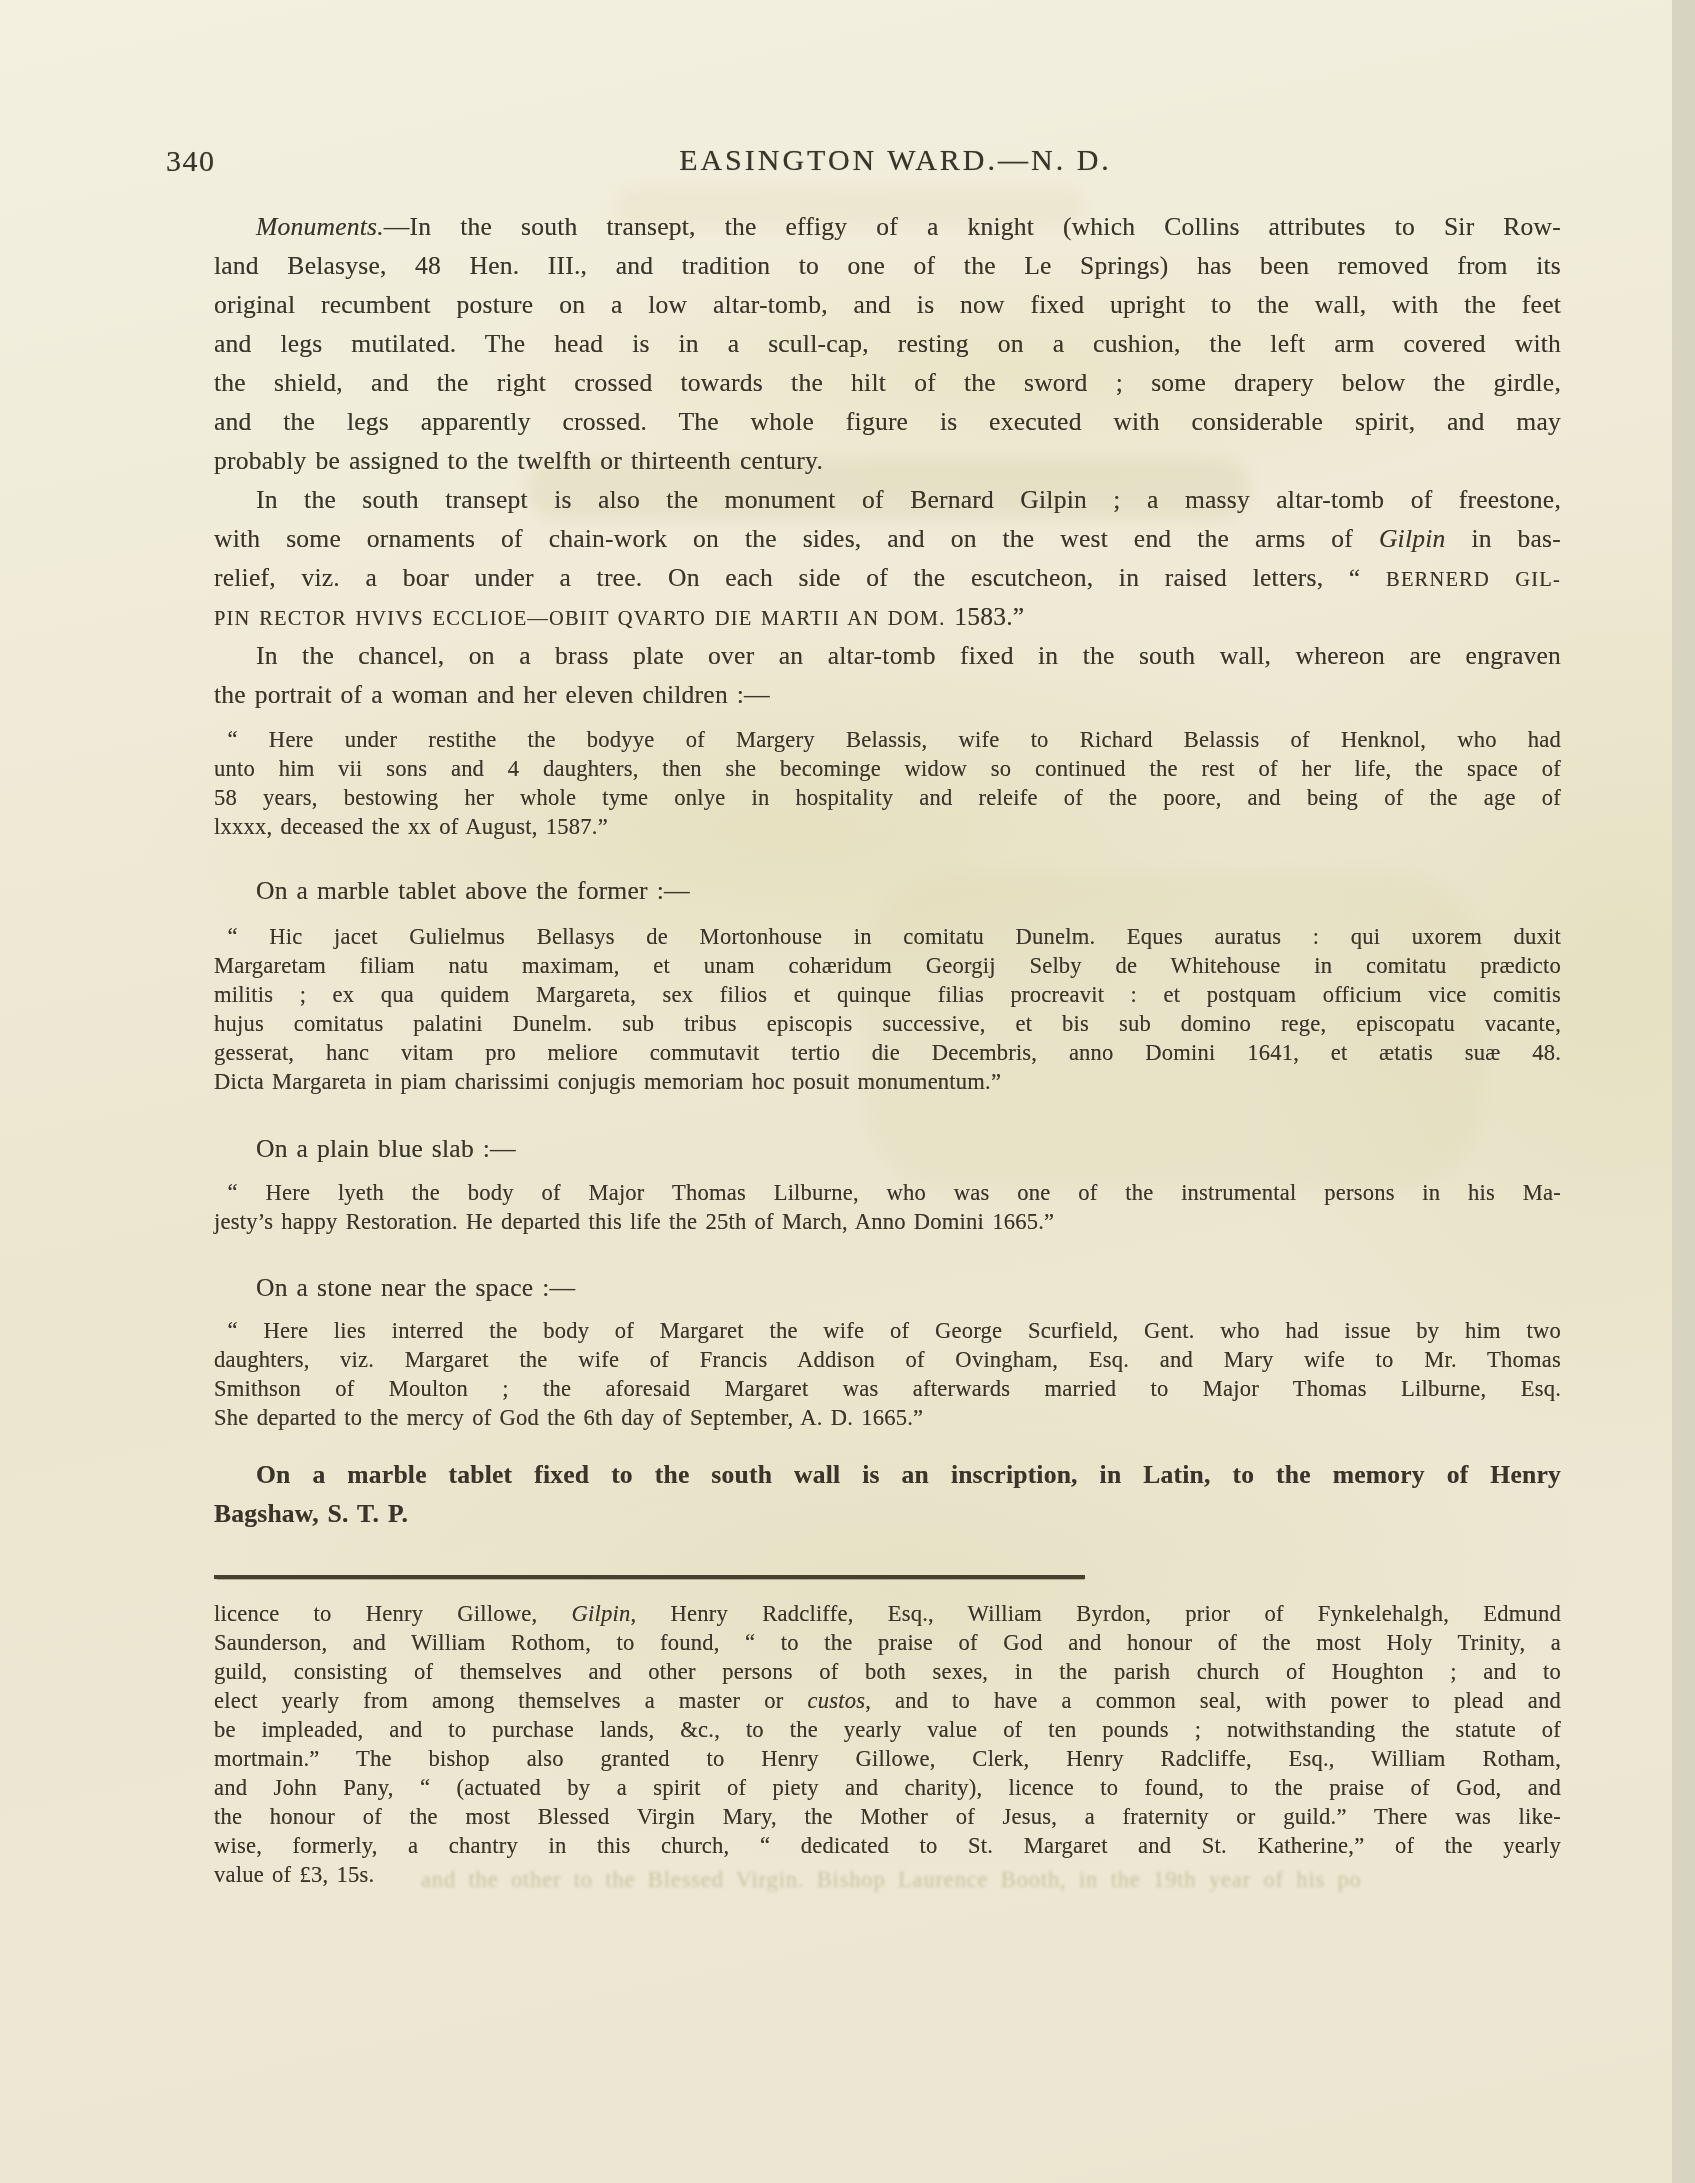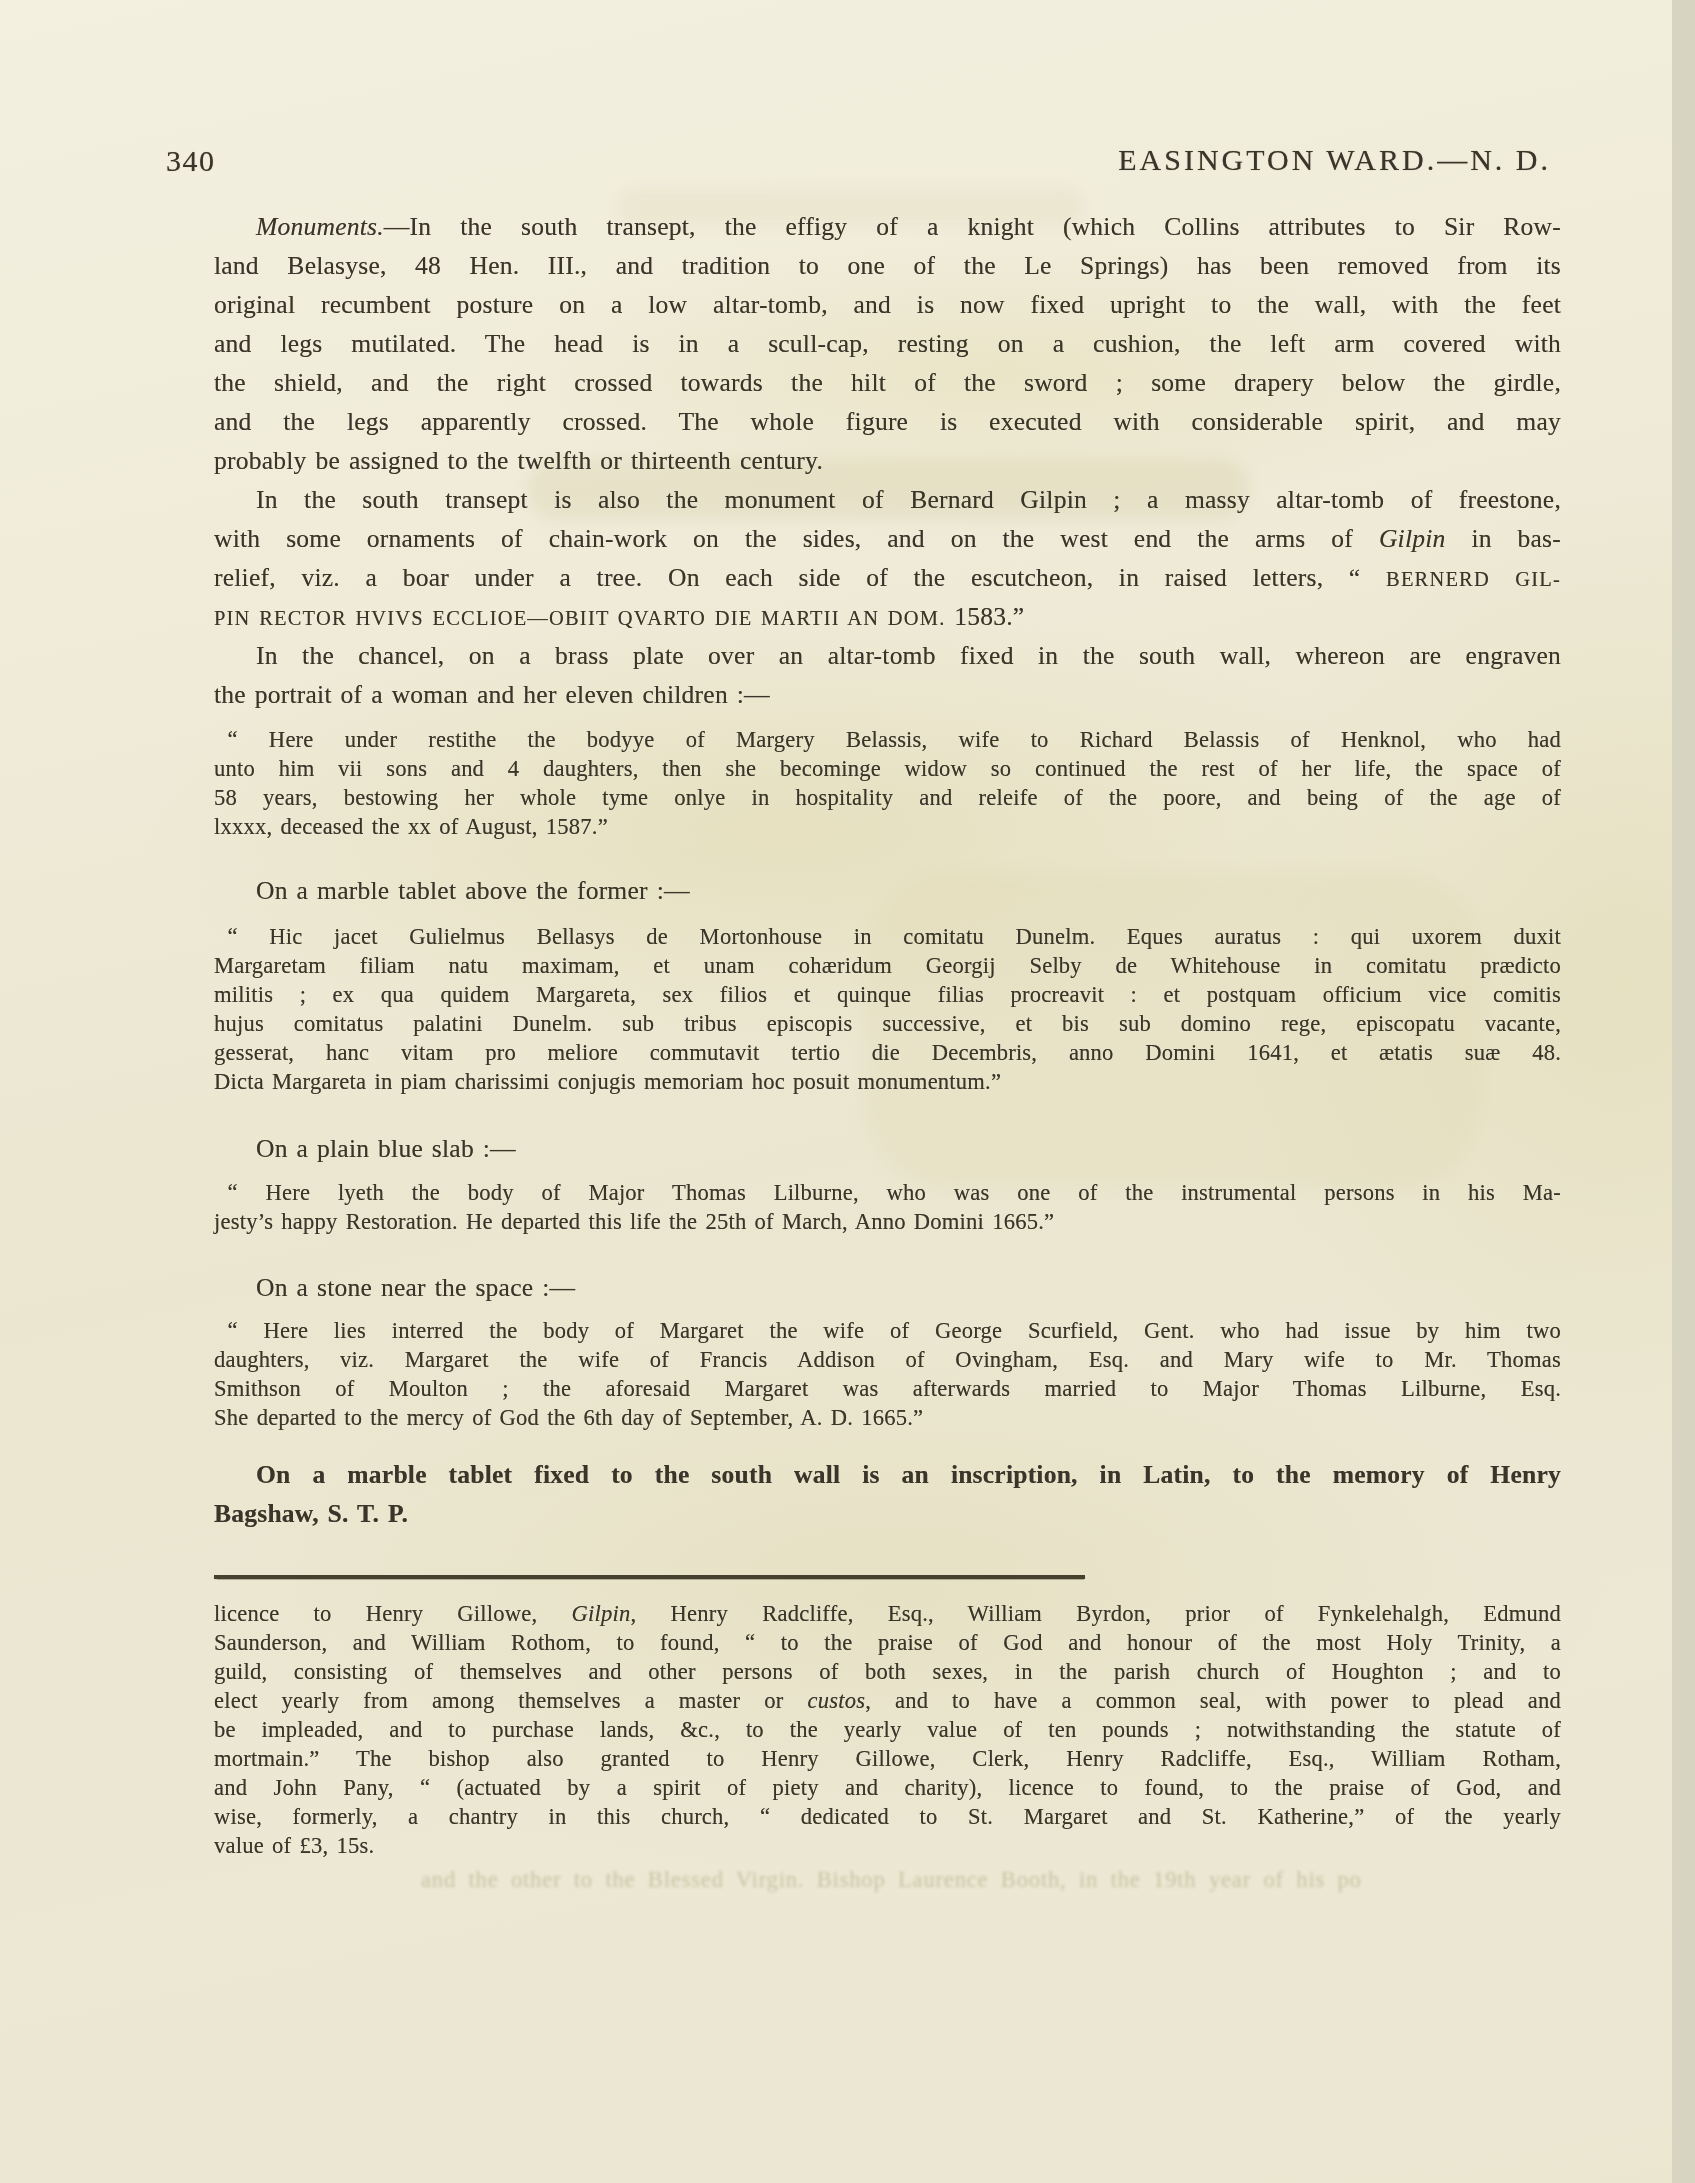--- a/index.html
+++ b/index.html
@@ -24,24 +24,24 @@
   .pagenum {
     position: absolute;
     left: 166px;
     top: 144px;
     font-size: 30px;
     letter-spacing: 1.5px;
     text-shadow: 0 0 0.8px rgba(56,48,30,0.55);
   }
   .running-header {
     position: absolute;
-    left: 204px;
+    left: 222px;
     top: 143px;
     width: 1347px;
-    text-align: right;
+    text-align: center;
     font-size: 30px;
     letter-spacing: 3px;
     text-shadow: 0 0 0.8px rgba(56,48,30,0.6);
   }
   .column {
     position: absolute;
     left: 214px;
     top: 207px;
     width: 1347px;
   }
@@ -190,20 +190,21 @@
         <div class="line last"><span>Bagshaw, S. T. P.</span></div>
       </div>
       <div class="block footnote small" style="margin-top: 66px;">
         <div class="line first"><span>licence to Henry Gillowe, </span><span class="i">Gilpin</span><span>, Henry Radcliffe, Esq., William Byrdon, prior of Fynkelehalgh, Edmund</span></div>
         <div class="line"><span>Saunderson, and William Rothom, to found, “ to the praise of God and honour of the most Holy Trinity, a</span></div>
         <div class="line"><span>guild, consisting of themselves and other persons of both sexes, in the parish church of Houghton ; and to</span></div>
         <div class="line"><span>elect yearly from among themselves a master or </span><span class="i">custos</span><span>, and to have a common seal, with power to plead and</span></div>
         <div class="line"><span>be impleaded, and to purchase lands, &amp;c., to the yearly value of ten pounds ; notwithstanding the statute of</span></div>
         <div class="line"><span>mortmain.” The bishop also granted to Henry Gillowe, Clerk, Henry Radcliffe, Esq., William Rotham,</span></div>
         <div class="line"><span>and John Pany, “ (actuated by a spirit of piety and charity), licence to found, to the praise of God, and</span></div>
+        <div class="line"><span>the honour of the most Blessed Virgin Mary, the Mother of Jesus, a fraternity or guild.” There was like-</span></div>
         <div class="line"><span>wise, formerly, a chantry in this church, “ dedicated to St. Margaret and St. Katherine,” of the yearly</span></div>
         <div class="line last"><span>value of £3, 15s.</span></div>
       </div>
     </main>
 
   <div class="footrule"></div>
 
   <div class="ghost-text">and the other to the Blessed Virgin.   Bishop Laurence Booth, in the 19th year of his po</div>
 </div>
 

